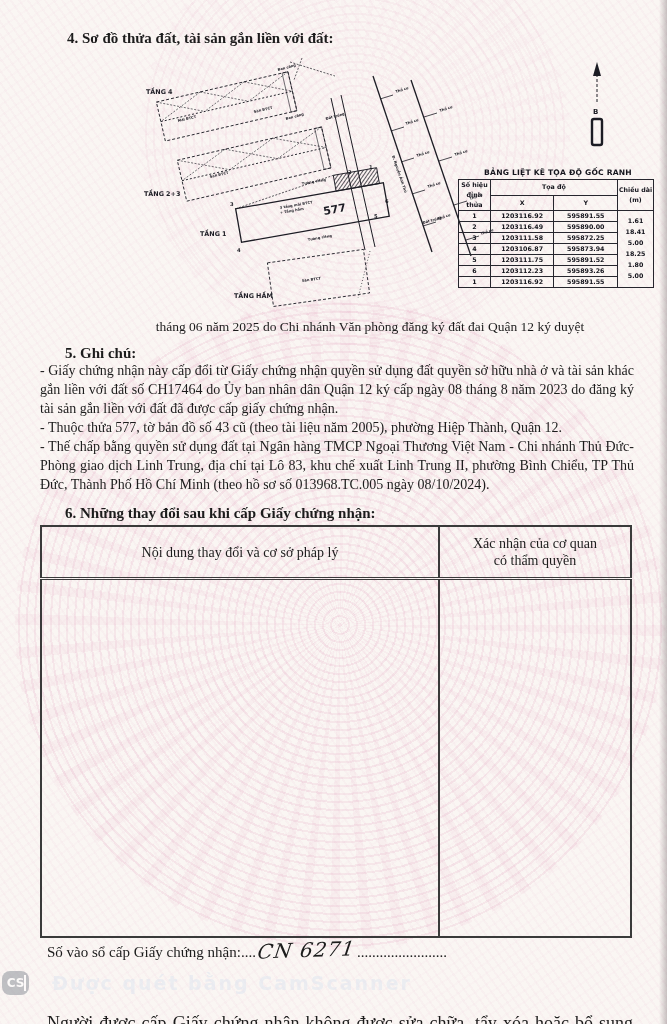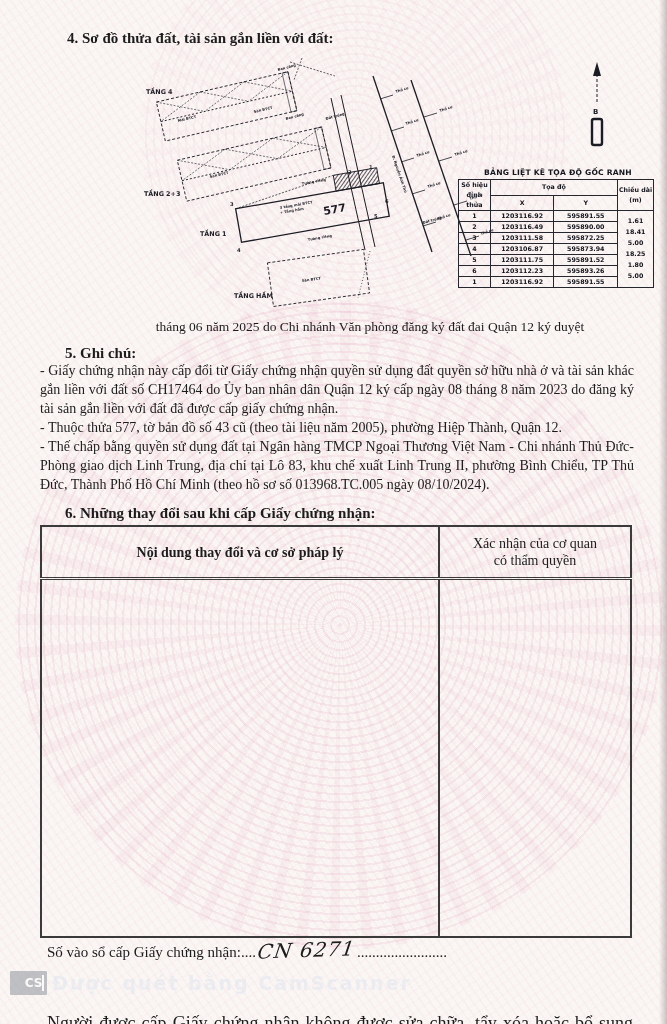--- a/index.html
+++ b/index.html
@@ -26,33 +26,33 @@
   #refnote{left:100px;top:318px;width:540px;text-align:center;font-size:13.5px;line-height:18px;}
   #sec5{left:40px;top:345px;}
   #notes{left:40px;top:361px;width:594px;font-size:14px;line-height:19px;text-align:justify;}
   #notes p{margin:0;}
   #sec6{left:40px;top:505px;}
   
   #changes{left:40px;top:525px;width:592px;border-collapse:collapse;}
   #changes, #changes td{border:2px solid #3a3a3a;}
   #changes td{font-size:14px;text-align:center;vertical-align:middle;padding:2px;}
   #changes tr.hdr td{border-bottom:3px double #3a3a3a;height:46px;line-height:17px;}
-  #changes td.c1{width:392px;font-weight:bold;}
+  #changes td.c1{width:392px;}
   #changes tr.body td{height:352px;border-bottom-width:1.5px;}
   
   #registry{left:47px;top:938px;font-size:15px;white-space:nowrap;}
   #registry .hand{font-family:"DejaVu Serif",serif;font-style:italic;font-size:20px;
      display:inline-block;transform:skewX(-10deg) rotate(-2deg);letter-spacing:1px;margin:0 2px;}
   #footer{left:47px;top:1015px;width:586px;font-size:18px;line-height:16.5px;text-align:justify;}
   
   #ghost{left:52px;top:972px;z-index:2;font-family:"DejaVu Sans",sans-serif;font-weight:bold;
      font-size:19px;letter-spacing:2px;color:#dfe6f0;opacity:.55;white-space:nowrap;text-align:center;}
-  #cslogo{left:10px;top:971px;z-index:3;width:27px;height:24px;background:#8f959d;opacity:.55;
-     border-radius:1px;color:#fff;font-family:"DejaVu Sans",sans-serif;font-weight:bold;
-     font-size:12px;text-align:center;line-height:24px;padding-left:10px;}
+  #cslogo{left:2px;top:971px;z-index:3;width:27px;height:24px;background:#8f959d;opacity:.55;
+     border-radius:8px;color:#fff;font-family:"DejaVu Sans",sans-serif;font-weight:bold;
+     font-size:12px;text-align:center;line-height:24px;}
   #cslogo .bar{position:absolute;right:3px;top:4px;width:2px;height:16px;background:#fff;}
   
   #coordbox{left:458px;top:168px;width:200px;z-index:2;font-family:"DejaVu Sans",sans-serif;}
   #coordbox .ctitle{font-size:7.6px;font-weight:bold;text-align:center;letter-spacing:.2px;color:#15151d;}
   #ctable{border-collapse:collapse;margin-top:2px;width:196px;}
   #ctable td{border:1px solid #26262e;font-size:6.3px;font-weight:bold;color:#14141c;
      text-align:center;padding:0;height:10px;line-height:10px;}
   #ctable td.w1{width:30px;} #ctable td.w2{width:61px;} #ctable td.w3{width:61px;} #ctable td.w4{width:34px;}
   #ctable .shift{display:inline-block;transform:translateY(5px);}
   

